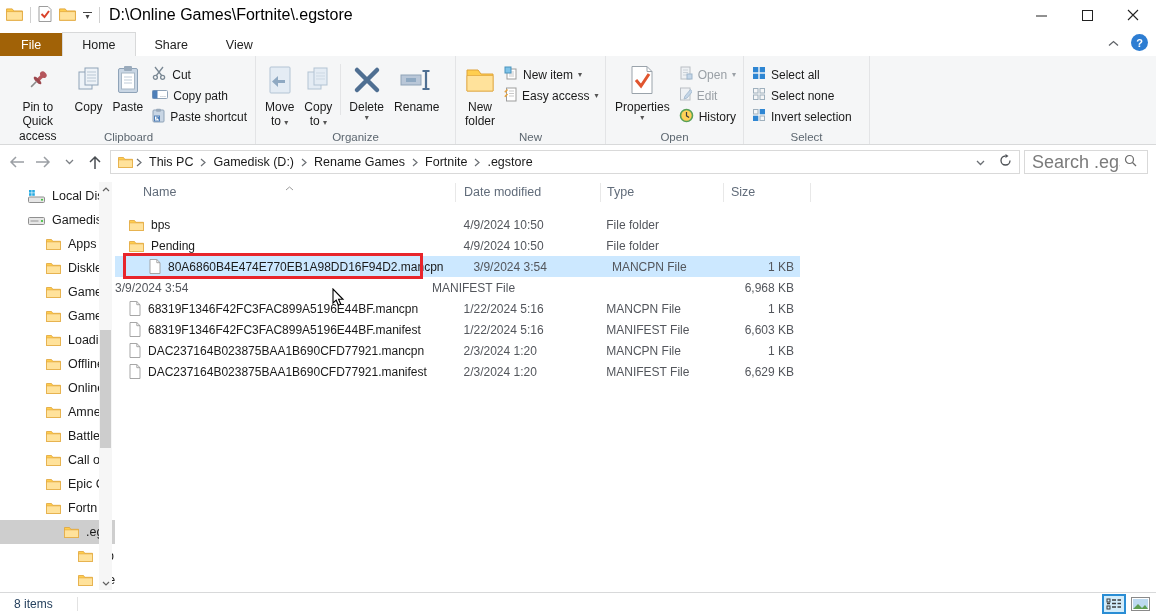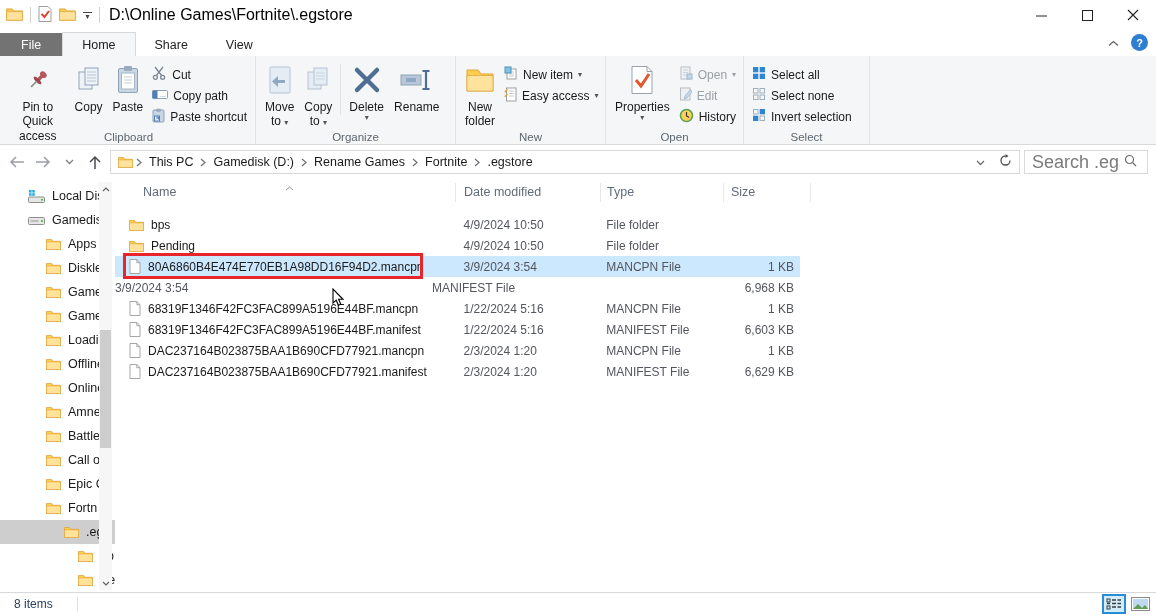--- a/index.html
+++ b/index.html
@@ -114,21 +114,21 @@
       </span>
     <span class="win-btn">
         <svg width="12" height="12">
           <path d="M1 1l10 10M11 1L1 11" stroke="#222" stroke-width="1.1"></path>
         </svg>
       </span>
   </div>
 </div>
 
 <div class="tabrow">
-  <span class="tab tab-file" id="file-tab" style="background: #737373;">File</span>
+  <span class="tab tab-file" id="file-tab" style="background: #a16207;">File</span>
   <span class="tab tab-active">Home</span>
   <span class="tab">Share</span>
   <span class="tab">View</span>
   <span class="tabrow-right">
     <span><svg width="11" height="7">
           <polyline points="1,5.5 5.5,1.5 10,5.5" fill="none" stroke="#5f6368" stroke-width="1.3"></polyline>
         </svg></span>
     <span class="help-circle">?</span>
   </span>
 </div>
@@ -645,21 +645,21 @@
                 <path d="M.5 1.5h5l1.3 1.8h7.7V11.5H.5z" fill="#ffce4e" stroke="#dfa338" stroke-width=".8"></path>
                 <path d="M.5 3.9h14V11.5H.5z" fill="#ffe29b" stroke="#dfa338" stroke-width=".6"></path>
               </svg>
             </span>
             <span>Pending</span>
           </span>
           <span class="c-date">4/9/2024 10:50</span>
           <span class="c-type">File folder</span>
           <span class="c-size"></span>
         </div>
-        <div class="row" style="background: rgb(204, 232, 255);">
+        <div class="row" style="background: rgb(204, 232, 255); padding-left: 20px;">
           <span class="c-name">
             <span style="display: inline-flex;">
               <svg width="12" height="15" viewBox="0 0 12 15">
                 <path d="M1 .5h6.8L11 3.7V14.5H1z" fill="#fff" stroke="#9d9d9d" stroke-width=".9"></path>
                 <path d="M7.8.5v3.2H11" fill="none" stroke="#9d9d9d" stroke-width=".9"></path>
               </svg>
             </span>
             <span>80A6860B4E474E770EB1A98DD16F94D2.mancpn</span>
           </span>
           <span class="c-date">3/9/2024 3:54</span>

